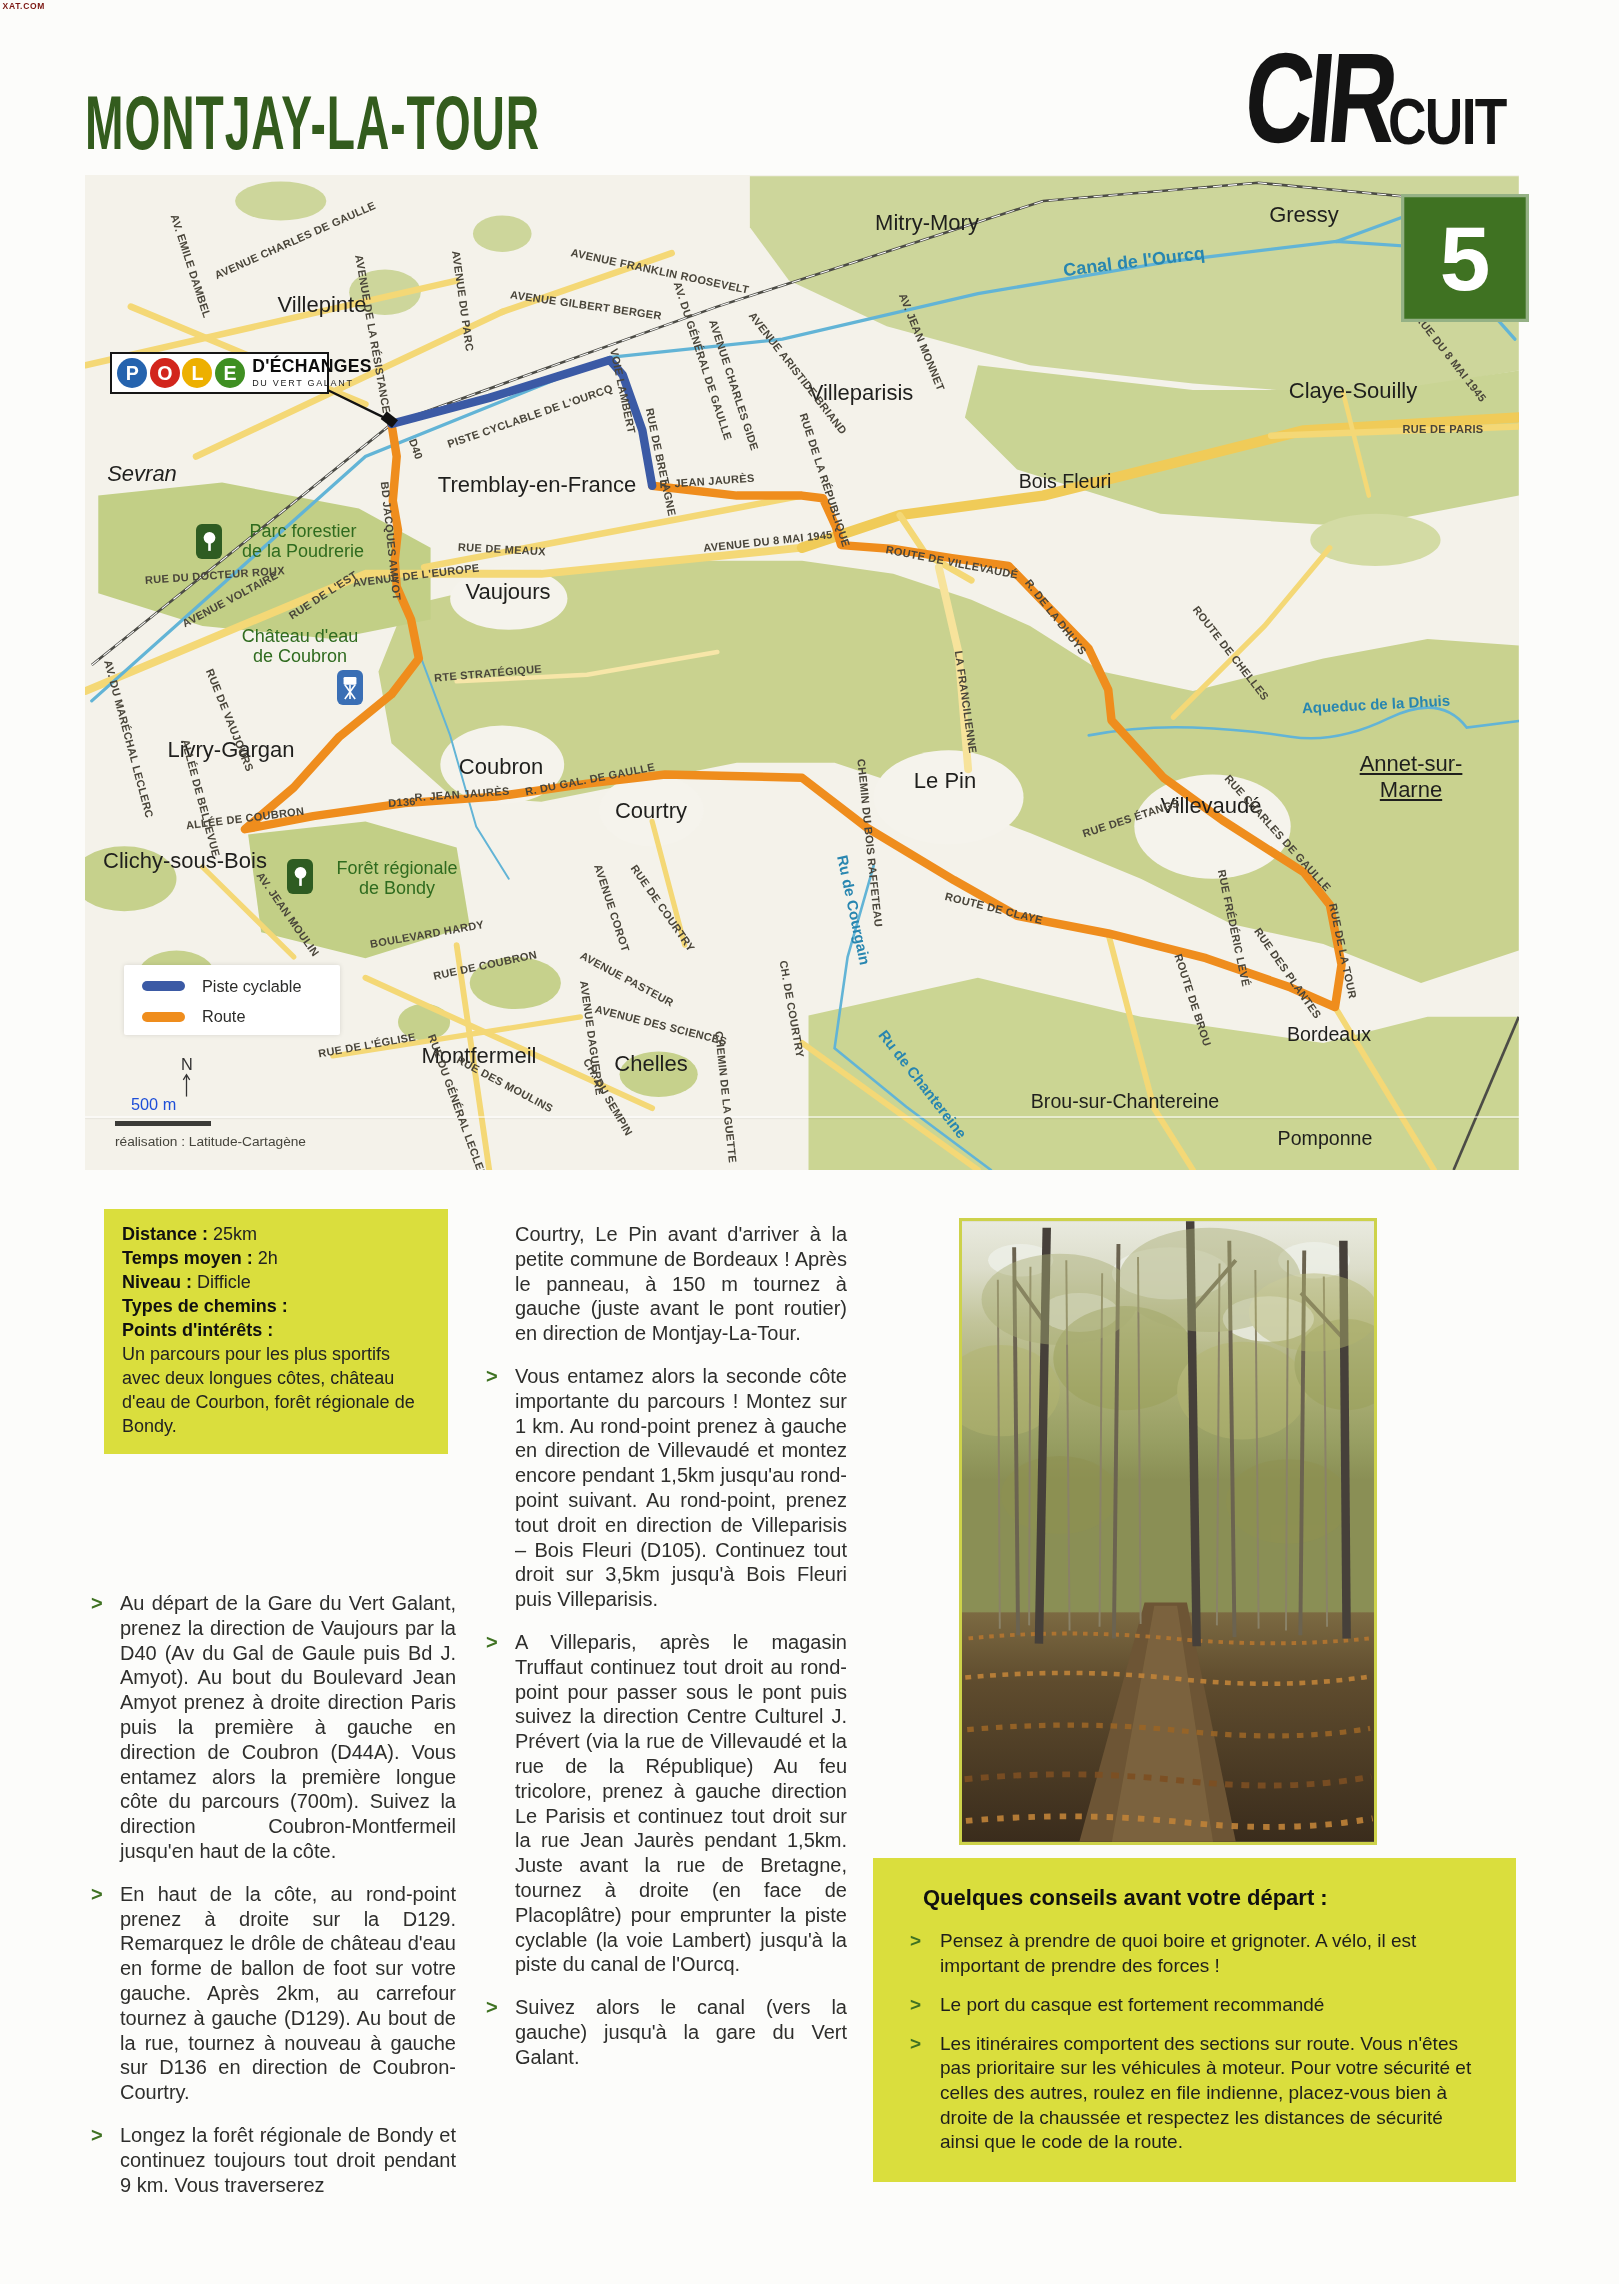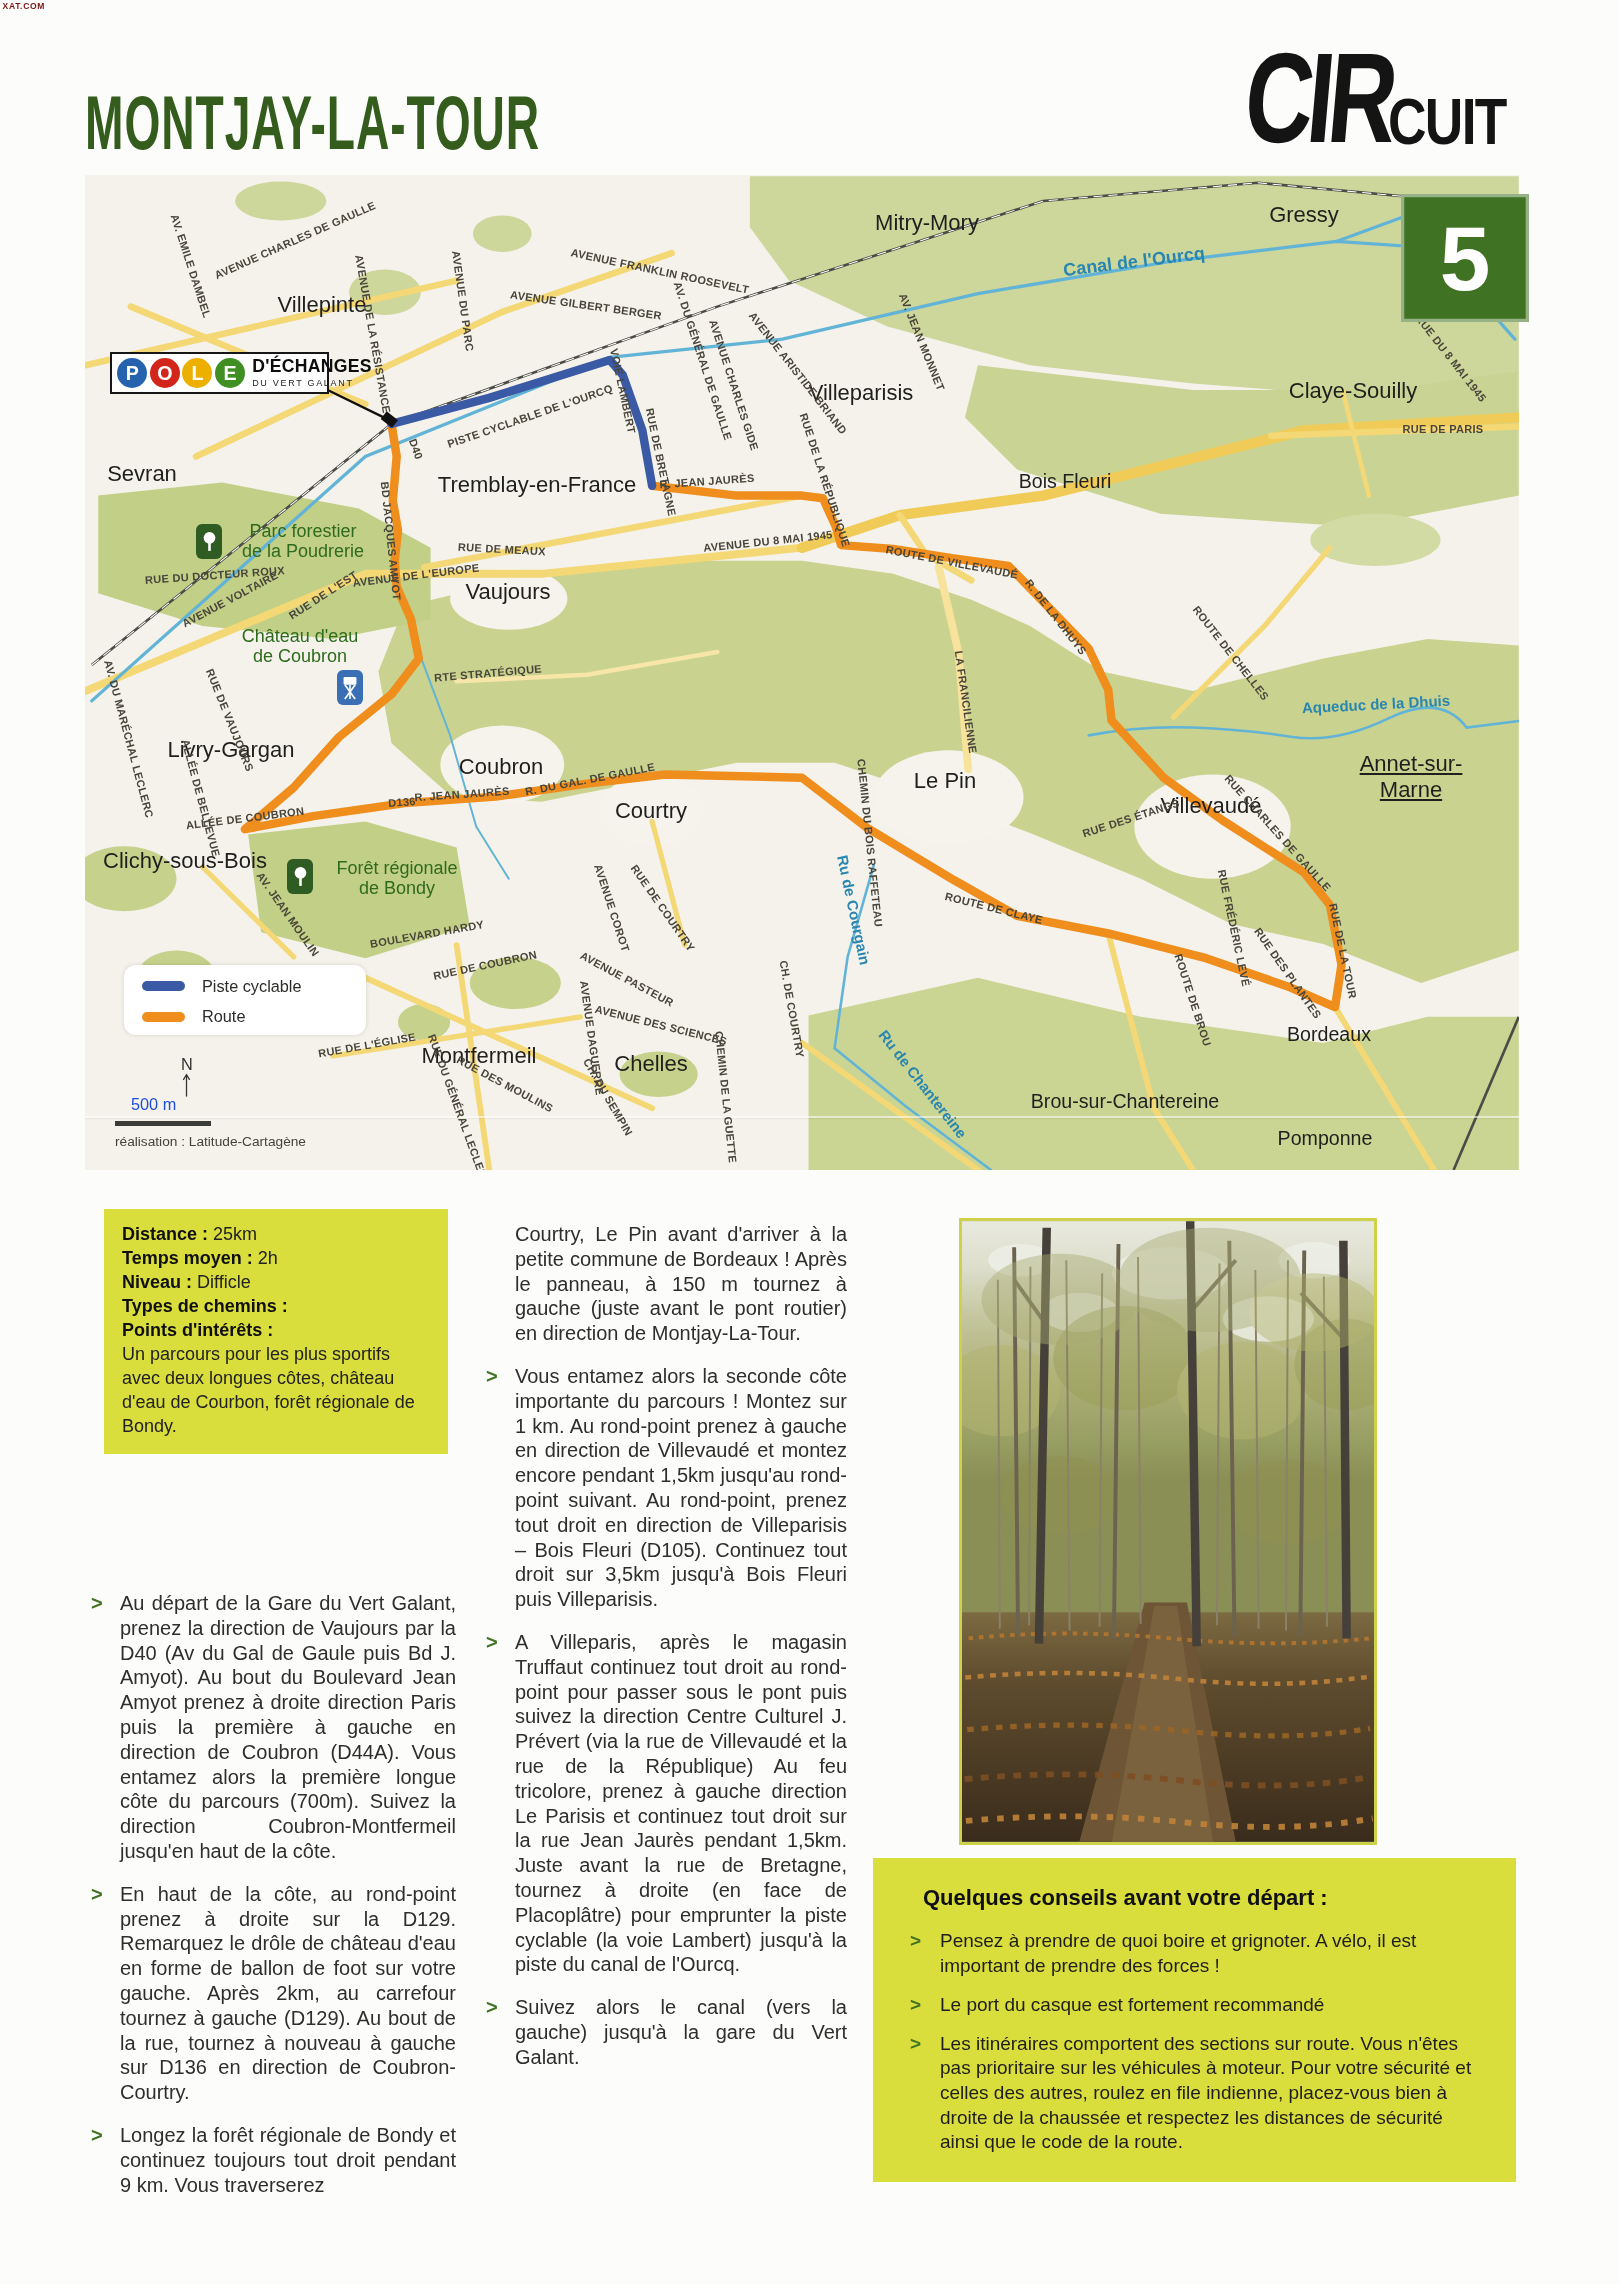--- a/index.html
+++ b/index.html
@@ -43,21 +43,21 @@
   .pole-circle{width:30px;height:30px;border-radius:50%;flex:none;display:flex;align-items:center;justify-content:center;
     color:#fff;font-size:19.6px;font-weight:bold;}
   #pole-text{margin-left:3.9px;line-height:1;}
   #pole-line1{font-size:17.6px;font-weight:bold;color:#0d0d0d;letter-spacing:0.3px;}
   #pole-line2{font-size:9px;color:#222;letter-spacing:1.7px;margin-top:2.6px;}
 
   .map-icon{position:absolute;width:26px;height:35px;border-radius:5.9px;display:flex;align-items:center;justify-content:center;z-index:5;}
   .tree-icon{background:#2e5c22;}
   #icon-tower{background:#3a6fb5;}
 
-  #legend{position:absolute;left:39px;top:790px;width:242px;height:70px;background:#fff;border-radius:12px;
+  #legend{position:absolute;left:39px;top:790px;width:216px;height:70px;background:#fff;border-radius:2px;
     box-shadow:0 0 5.2px rgba(0,0,0,.12);padding:11.7px 0 0 18px;z-index:6;}
   .legend-row{display:flex;align-items:center;margin-bottom:11.7px;}
   .legend-pill{width:43px;height:10.4px;border-radius:5.9px;flex:none;margin-right:17px;}
   .legend-label{font-size:16.3px;color:#2c2c2a;}
 
   #north{position:absolute;left:96px;top:881px;font-size:16.3px;color:#333;text-align:center;line-height:1;z-index:6;}
   #scale-label{position:absolute;left:46px;top:920px;font-size:16.3px;color:#1d4ed8;z-index:6;}
   #scale-bar{position:absolute;left:30px;top:946px;width:96px;height:5.2px;background:#3b3b37;z-index:6;}
   #credit{position:absolute;left:30px;top:959px;font-size:13.7px;color:#45443c;z-index:6;}
 
@@ -176,21 +176,21 @@
     </svg>
 
     <div id="crease"></div>
     <div id="map-labels">
         <div class="maplabel city" style="left: 237px; top: 130px; transform: translate(-50%, -50%) rotate(0deg);">Villepinte</div>
         <div class="maplabel city" style="left: 842px; top: 48px; transform: translate(-50%, -50%) rotate(0deg);">Mitry-Mory</div>
         <div class="maplabel city" style="left: 1219px; top: 40px; transform: translate(-50%, -50%) rotate(0deg);">Gressy</div>
         <div class="maplabel city" style="left: 776px; top: 218px; transform: translate(-50%, -50%) rotate(0deg);">Villeparisis</div>
         <div class="maplabel city" style="left: 1268px; top: 216px; transform: translate(-50%, -50%) rotate(0deg);">Claye-Souilly</div>
         <div class="maplabel city" style="left: 980px; top: 306px; transform: translate(-50%, -50%) rotate(0deg); font-size: 19.6px;">Bois Fleuri</div>
-        <div class="maplabel city" style="left: 57px; top: 299px; transform: translate(-50%, -50%) rotate(0deg);">Sevran</div>
+        <div class="maplabel city" style="left: 57px; top: 299px; transform: translate(-50%, -50%) rotate(0deg); font-style: italic;">Sevran</div>
         <div class="maplabel city" style="left: 452px; top: 310px; transform: translate(-50%, -50%) rotate(0deg);">Tremblay-en-France</div>
         <div class="maplabel city" style="left: 423px; top: 417px; transform: translate(-50%, -50%) rotate(0deg);">Vaujours</div>
         <div class="maplabel city" style="left: 122px; top: 575px; transform: translate(-50%, -50%) rotate(0deg); margin-left: 24px;">Livry-Gargan</div>
         <div class="maplabel city" style="left: 416px; top: 592px; transform: translate(-50%, -50%) rotate(0deg);">Coubron</div>
         <div class="maplabel city" style="left: 860px; top: 606px; transform: translate(-50%, -50%) rotate(0deg);">Le Pin</div>
         <div class="maplabel city" style="left: 1126px; top: 631px; transform: translate(-50%, -50%) rotate(0deg);">Villevaudé</div>
         <div class="maplabel city" style="left: 1326px; top: 602px; transform: translate(-50%, -50%) rotate(0deg); text-decoration: underline;">Annet-sur-Marne</div>
         <div class="maplabel city" style="left: 566px; top: 636px; transform: translate(-50%, -50%) rotate(0deg);">Courtry</div>
         <div class="maplabel city" style="left: 100px; top: 686px; transform: translate(-50%, -50%) rotate(0deg);">Clichy-sous-Bois</div>
         <div class="maplabel city" style="left: 394px; top: 881px; transform: translate(-50%, -50%) rotate(0deg);">Montfermeil</div>

